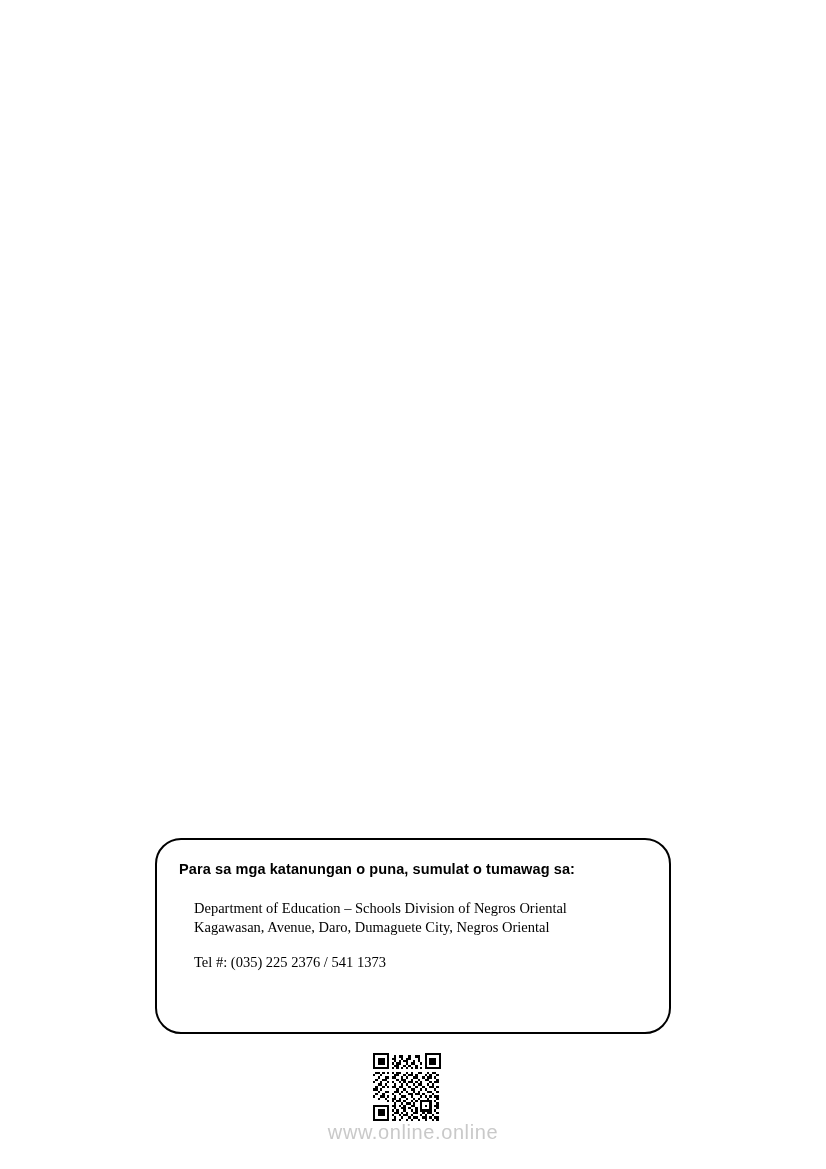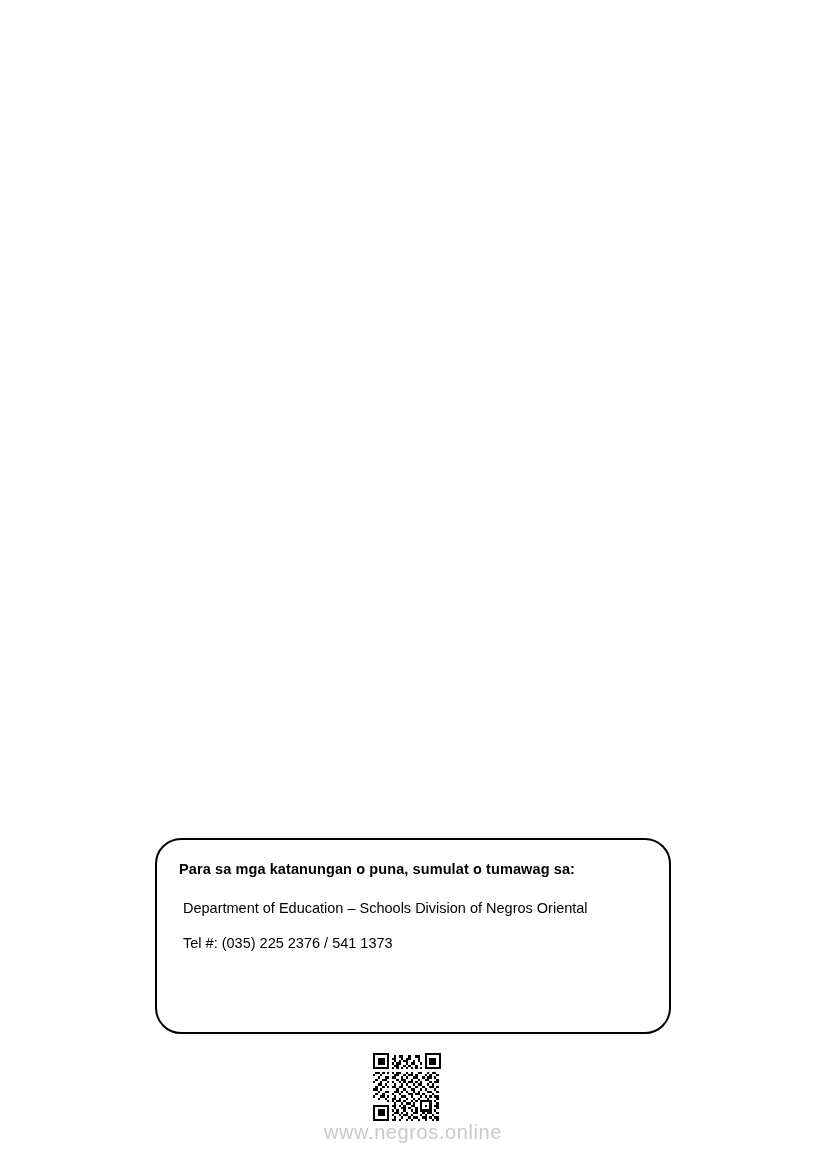--- a/index.html
+++ b/index.html
@@ -47,21 +47,22 @@
     font-size: 14.5px;
     font-weight: bold;
     line-height: 1.3;
     letter-spacing: 0.1px;
     margin: 0 0 20px 0;
   }
 
   .contact-block {
     font-size: 14.5px;
     line-height: 19px;
-    margin: 4px;
+    margin: 15px;
+    font-family: Liberation Serif, serif;
   }
 
   .contact-block + .contact-block {
     margin-top: 16px;
   }
 
   .contact-line {
     display: block;
     white-space: nowrap;
   }
@@ -100,20 +101,21 @@
 
 <div class="page">
 
   <div class="contact-box">
     <div class="contact-inner">
 
       <p class="contact-heading">Para sa mga katanungan o puna, sumulat o tumawag sa:</p>
 
       <p class="contact-block">
         <span class="contact-line">Department of Education – Schools Division of Negros Oriental</span>
+        <span class="contact-line">Kagawasan, Avenue, Daro, Dumaguete City, Negros Oriental</span>
       </p>
 
       <p class="contact-block">
         <span class="contact-line">Tel #: (035) 225 2376 / 541 1373</span>
       </p>
 
     </div>
   </div>
 
   <div class="qr-wrap">
@@ -341,15 +343,15 @@
         <rect x="14" y="28" width="1" height="1"></rect>
         <rect x="16" y="28" width="1" height="1"></rect>
         <rect x="19" y="28" width="1" height="1"></rect>
         <rect x="22" y="28" width="1" height="1"></rect>
         <rect x="25" y="28" width="1" height="1"></rect>
         <rect x="27" y="28" width="1" height="1"></rect>
       </g>
     </svg>
   </div>
 
-  <div class="watermark">www.negros.online</div>
+  <div class="watermark">www.online.online</div>
 
 </div>
 
 </body></html>

